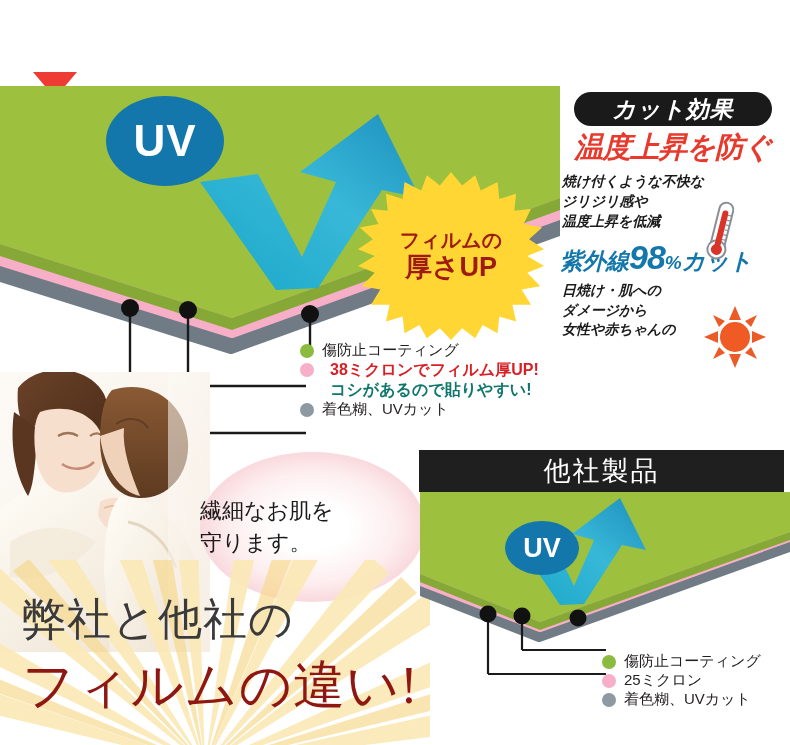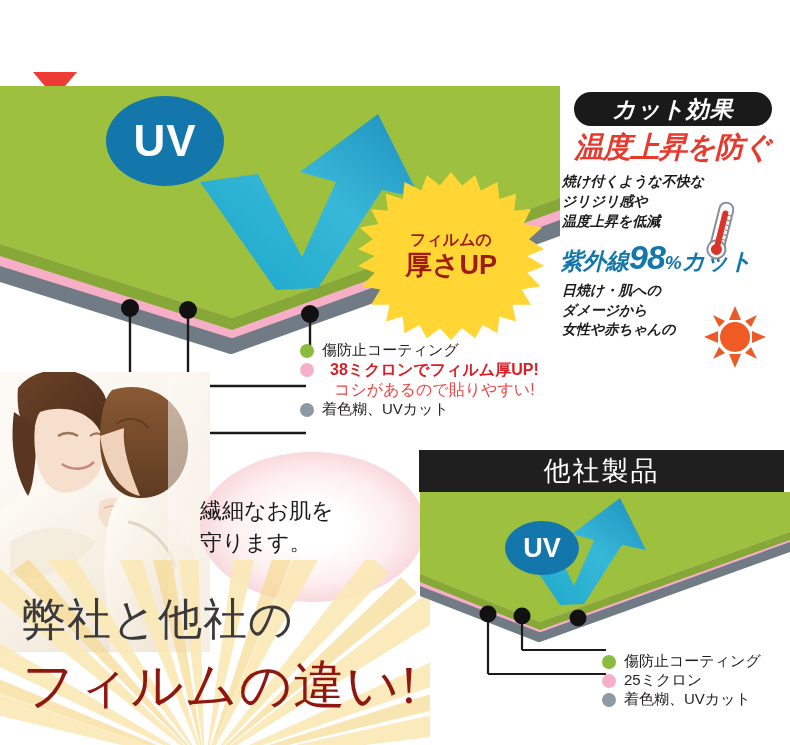--- a/index.html
+++ b/index.html
@@ -24,33 +24,33 @@
   .uv-bubble{position:absolute;left:106px;top:96px;width:118px;height:90px;
       border-radius:50%;background:#1477ab;
       display:flex;align-items:center;justify-content:center;}
   .uv-bubble span{color:#fff;font-size:44px;font-weight:700;letter-spacing:1px;line-height:1;}
 
   
   .burst{position:absolute;left:358px;top:172px;width:186px;height:168px;}
   .burst-text{position:absolute;left:0;top:0;width:186px;height:168px;
       display:flex;flex-direction:column;align-items:center;justify-content:center;
       color:#9e1b14;font-weight:700;line-height:1.05;}
-  .burst-l1{font-size:16px;font-family:Liberation Serif, serif;}
+  .burst-l1{font-size:20px;font-family:Liberation Serif, serif;}
   .burst-l2{font-size:27px;margin-top:2px;}
 
   
   .legend-main{position:absolute;left:300px;top:341px;width:260px;}
   .lg-row{display:flex;align-items:flex-start;margin-bottom:0px;}
   .lg-dot{width:14px;height:14px;border-radius:50%;flex:0 0 14px;margin-top:3px;}
   .lg-dot.green{background:#8bbb3f;}
   .lg-dot.pink{background:#f6afc6;}
   .lg-dot.gray{background:#8e9aa3;}
   .lg-txt{margin-left:8px;font-size:15px;color:#231f20;line-height:1.25;}
   .lg-txt.bold-red{font-weight:700;color:#d81f26;font-size:16px;}
-  .lg-txt.bold-blk{font-weight:400;color:#ef4444;font-size:16px;text-align:center;}
+  .lg-txt.bold-blk{font-weight:700;color:#0f766e;font-size:16px;}
   .lg-stack{margin-left:8px;}
 
   
   .right-col{position:absolute;left:556px;top:92px;width:234px;font-style:italic;}
   .pill{width:198px;height:34px;margin:0 auto;background:#1a1a1a;border-radius:18px;
       display:flex;align-items:center;justify-content:center;}
   .pill span{color:#fff;font-size:23px;font-weight:700;letter-spacing:1px;}
   .heat-head{margin-top:2px;text-align:center;font-size:29px;font-weight:700;color:#e8392d;
       -webkit-text-stroke:2.5px #fff;paint-order:stroke fill;letter-spacing:-1px;}
   .body-txt{margin-top:4px;font-size:14px;font-weight:700;color:#1a1a1a;line-height:1.42;padding-left:6px;}

